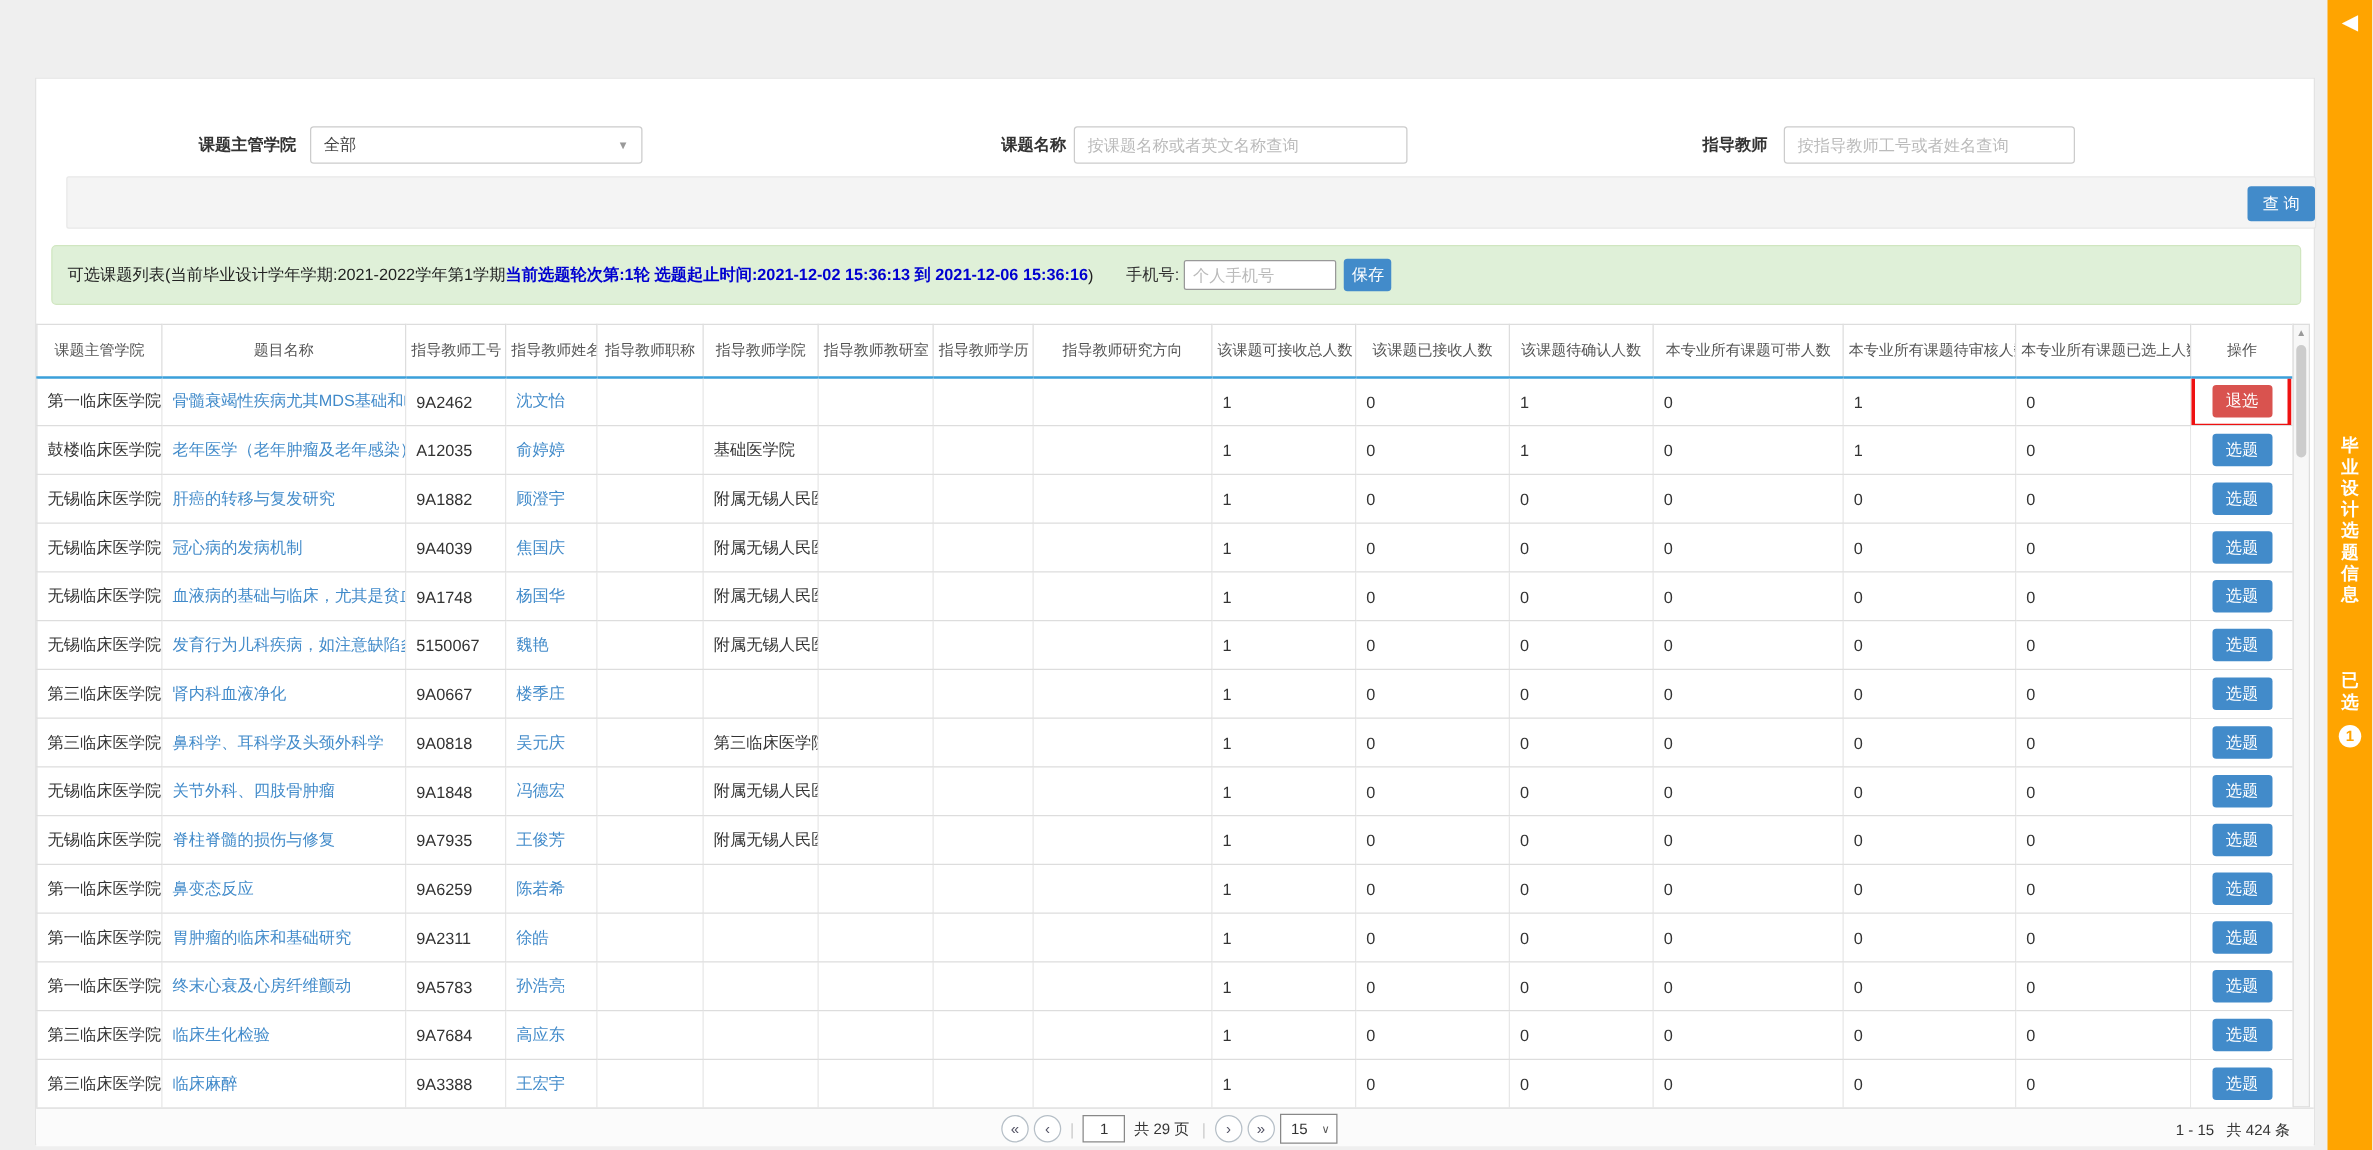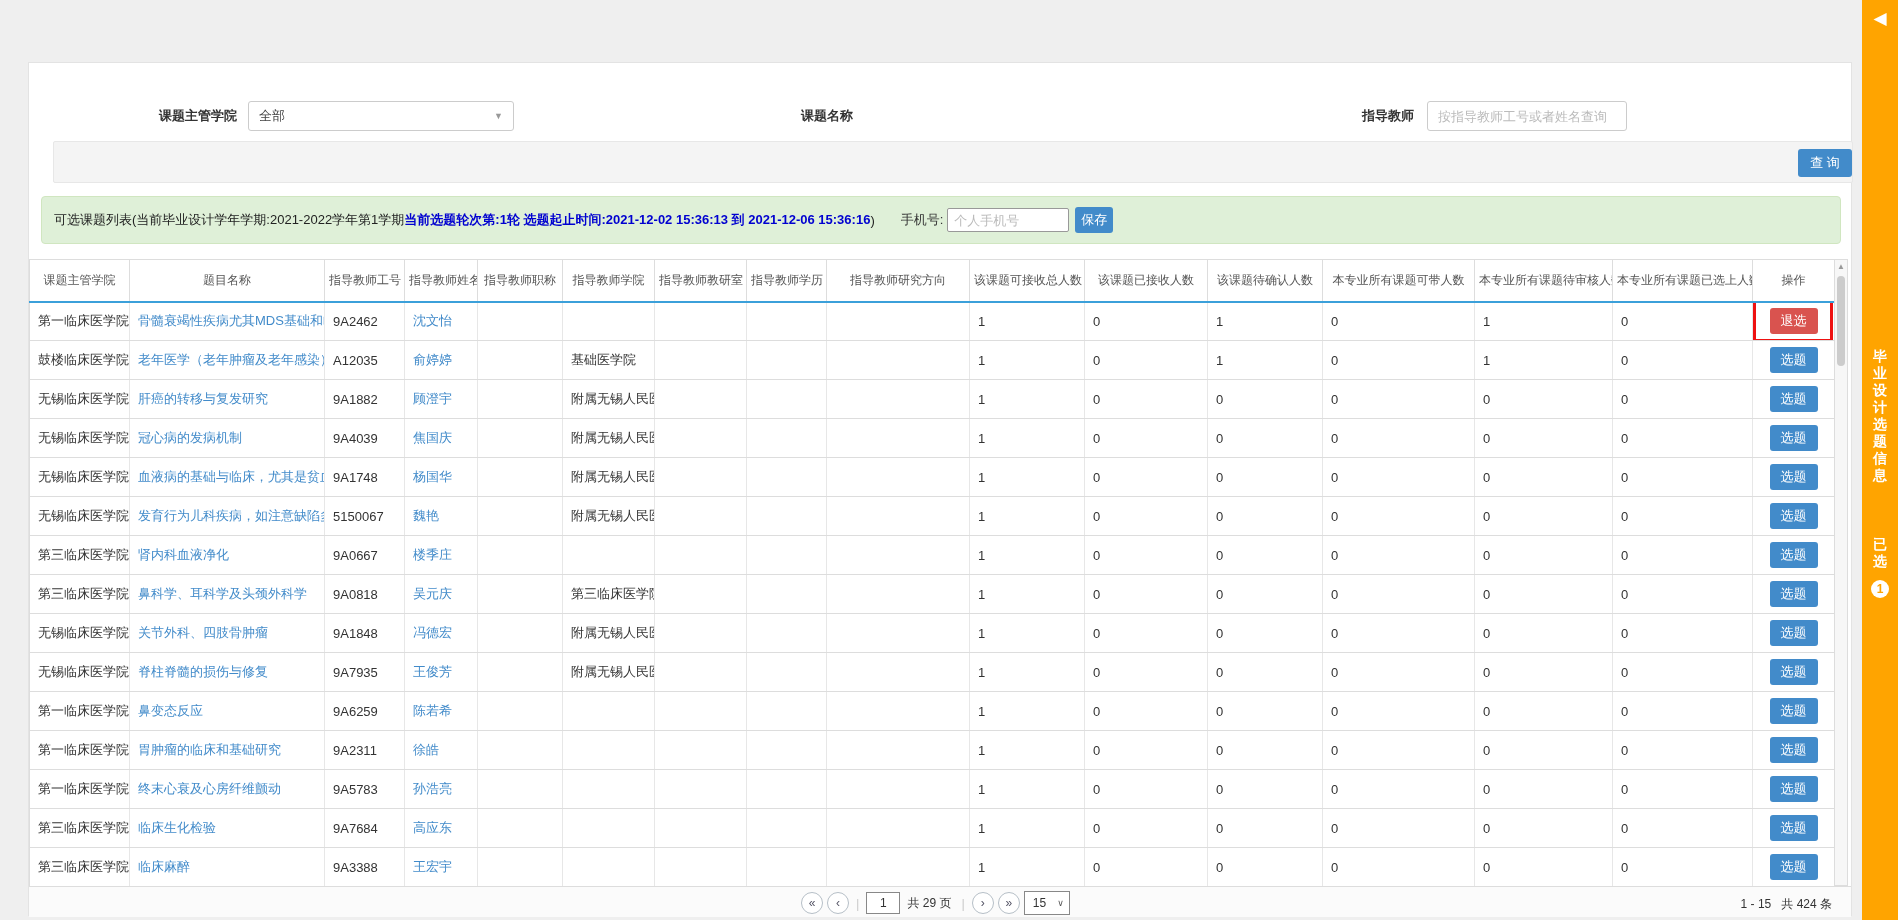--- a/index.html
+++ b/index.html
@@ -100,22 +100,23 @@
   </div>
 
   <div class="panel">
 
     <span class="filter-label" style="left:130px">课题主管学院</span>
     <div class="select-box">
       <span>全部</span>
       <span class="caret">▼</span>
     </div>
     <span class="filter-label" style="left:772px">课题名称</span>
+    <input class="text-input" style="left: 830px; width: 267px;" placeholder="按课题名称或者英文名称查询">
     <span class="filter-label" style="left:1333px">指导教师</span>
-    <input class="text-input" style="left: 1398px; width: 200px;" placeholder="按指导教师工号或者姓名查询">
+    <input class="text-input" style="left: 1398px; width: 233px;" placeholder="按指导教师工号或者姓名查询">
 
     <div class="toolbar">
       <button class="btn btn-primary search-btn">查 询</button>
     </div>
 
     <div class="notice">
       <span>可选课题列表(当前毕业设计学年学期:2021-2022学年第1学期 </span>
         <span class="hl">当前选题轮次第:1轮 选题起止时间:2021-12-02 15:36:13 到 2021-12-06 15:36:16</span>
         <span>)</span>
       <span class="phone-label">手机号:</span>

